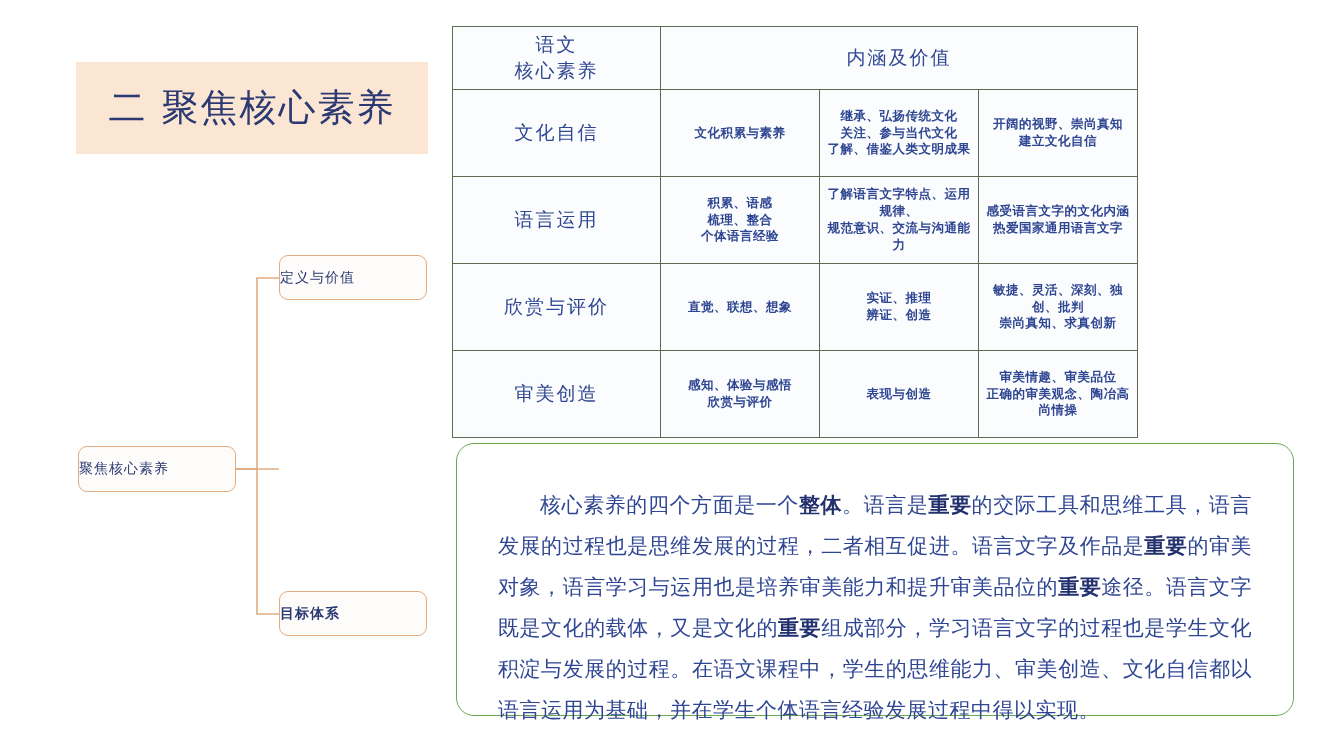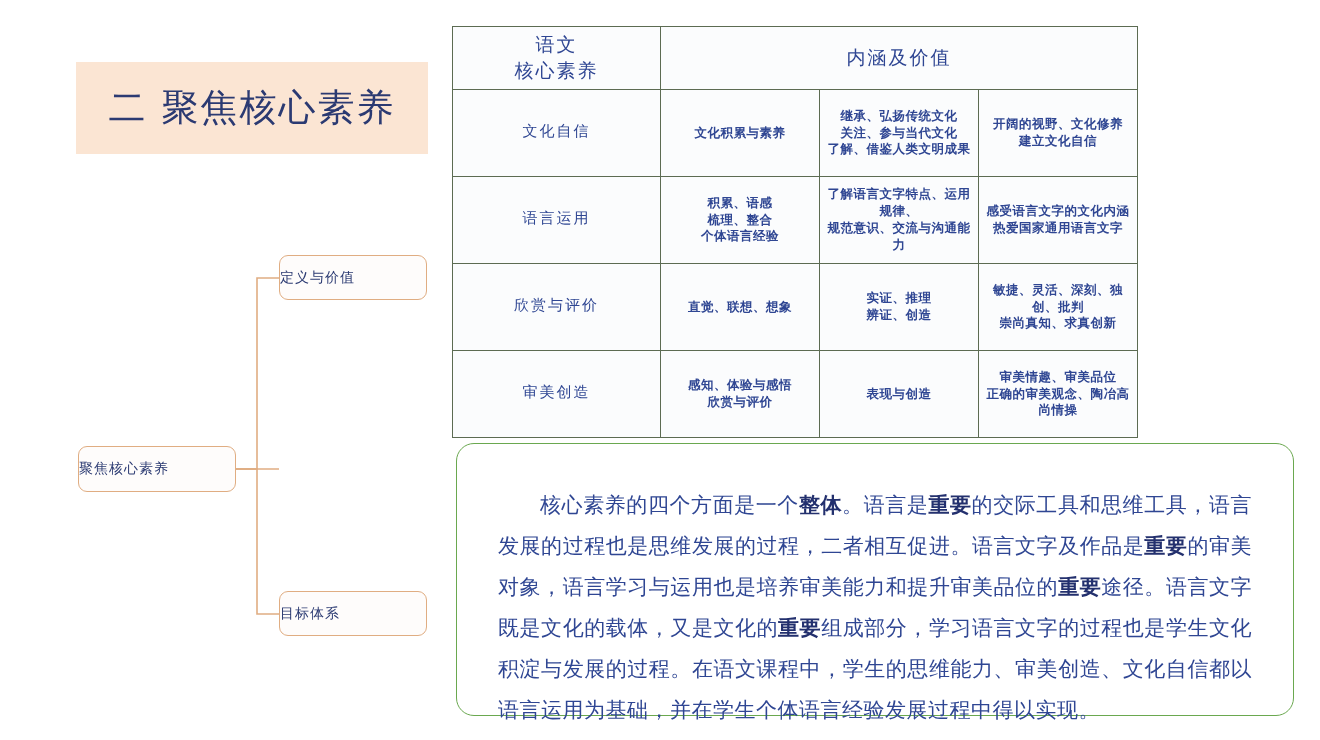--- a/index.html
+++ b/index.html
@@ -84,20 +84,21 @@
     left: 219px;
     top: 216px;
     width: 148px;
     height: 45px;
   }
   #mm-child-2 {
     left: 219px;
     top: 361px;
     width: 148px;
     height: 45px;
+    font-weight: bold;
   }
 
   
   #core-table {
     position: absolute;
     left: 452px;
     top: 26px;
     width: 686px;
     border-collapse: collapse;
     background: #fbfcfd;
@@ -124,24 +125,23 @@
     letter-spacing: 2px;
     height: 54px;
   }
   #core-table tr.data-row td {
     height: 78px;
     font-size: 12.5px;
     letter-spacing: 0.5px;
     font-weight: 600;
   }
   #core-table tr.data-row td.col-name {
-    font-size: 15px;
+    font-size: 19px;
     font-weight: 400;
     letter-spacing: 2px;
-    font-family: Liberation Mono, monospace;
   }
   #core-table .cell-lines span {
     display: block;
   }
 
   
   #summary-box {
     position: absolute;
     left: 456px;
     top: 443px;
@@ -210,21 +210,21 @@
       <td class="col-name">文化自信</td>
       <td class="col-a cell-lines">
         <span>文化积累与素养</span>
       </td>
       <td class="col-b cell-lines">
         <span>继承、弘扬传统文化</span>
         <span>关注、参与当代文化</span>
         <span>了解、借鉴人类文明成果</span>
       </td>
       <td class="col-c cell-lines">
-        <span>开阔的视野、文化修养</span>
+        <span>开阔的视野、崇尚真知</span>
         <span>建立文化自信</span>
       </td>
     </tr>
 
     <tr class="data-row">
       <td class="col-name">语言运用</td>
       <td class="col-a cell-lines">
         <span>积累、语感</span>
         <span>梳理、整合</span>
         <span>个体语言经验</span>

